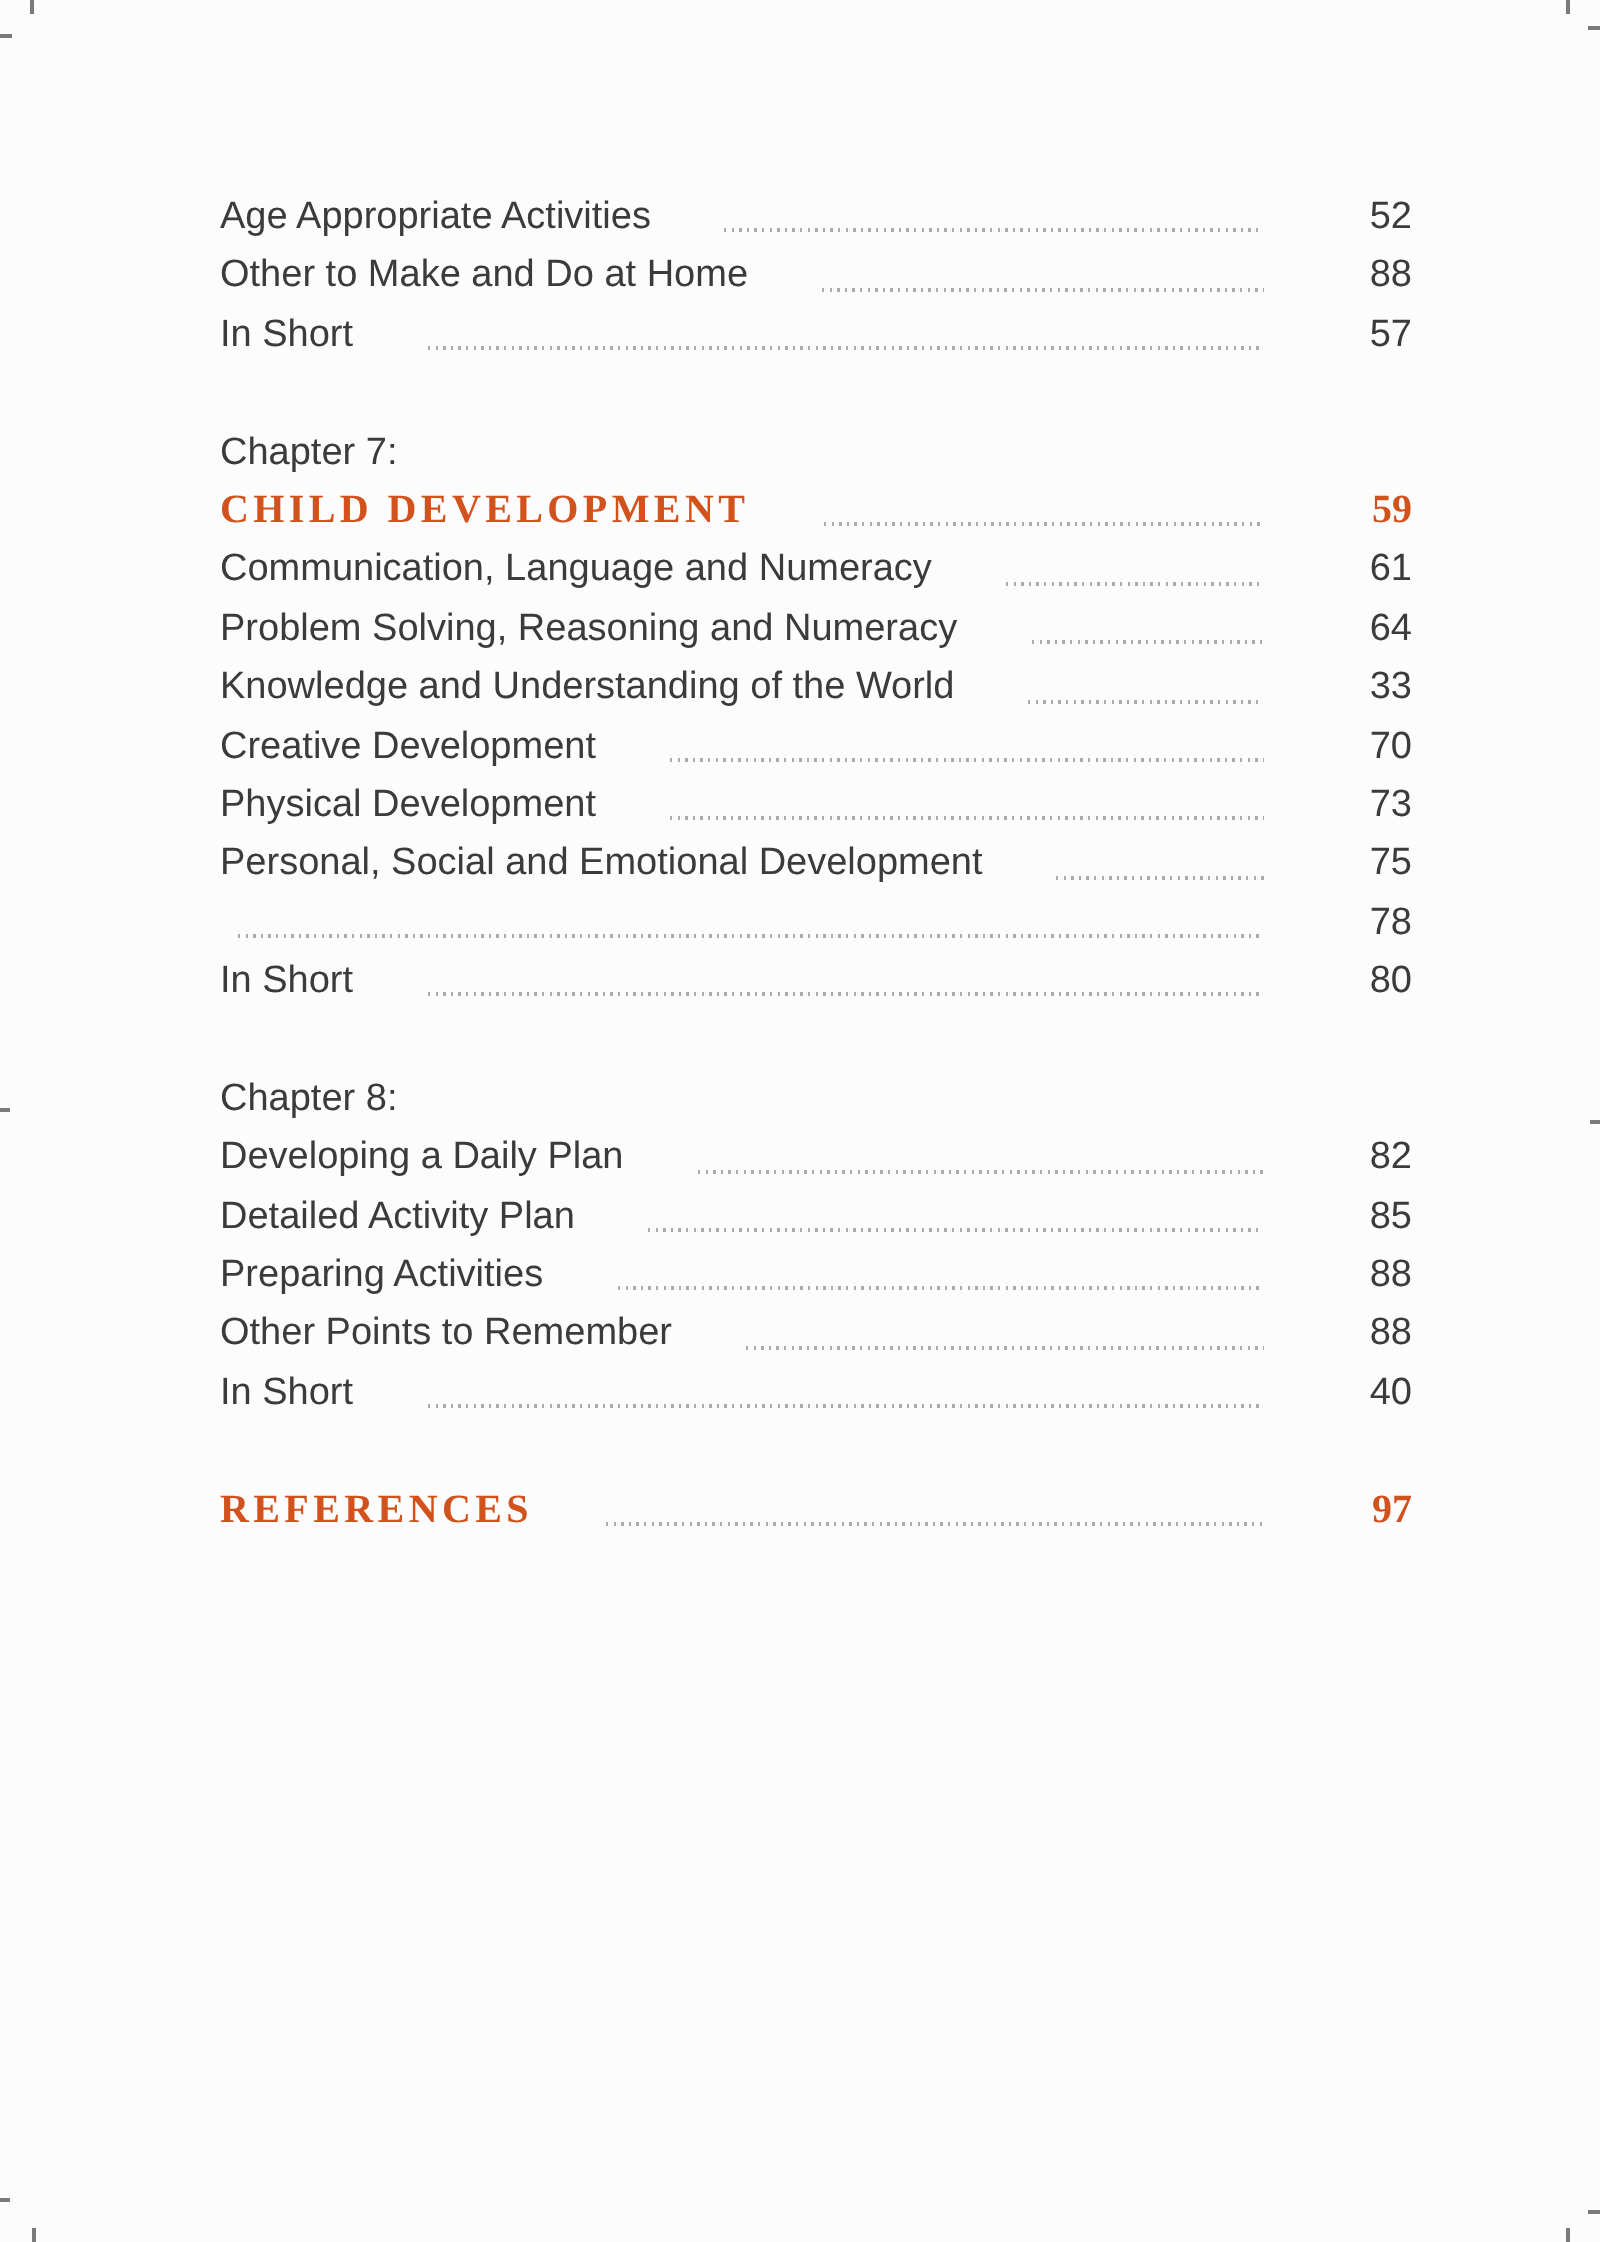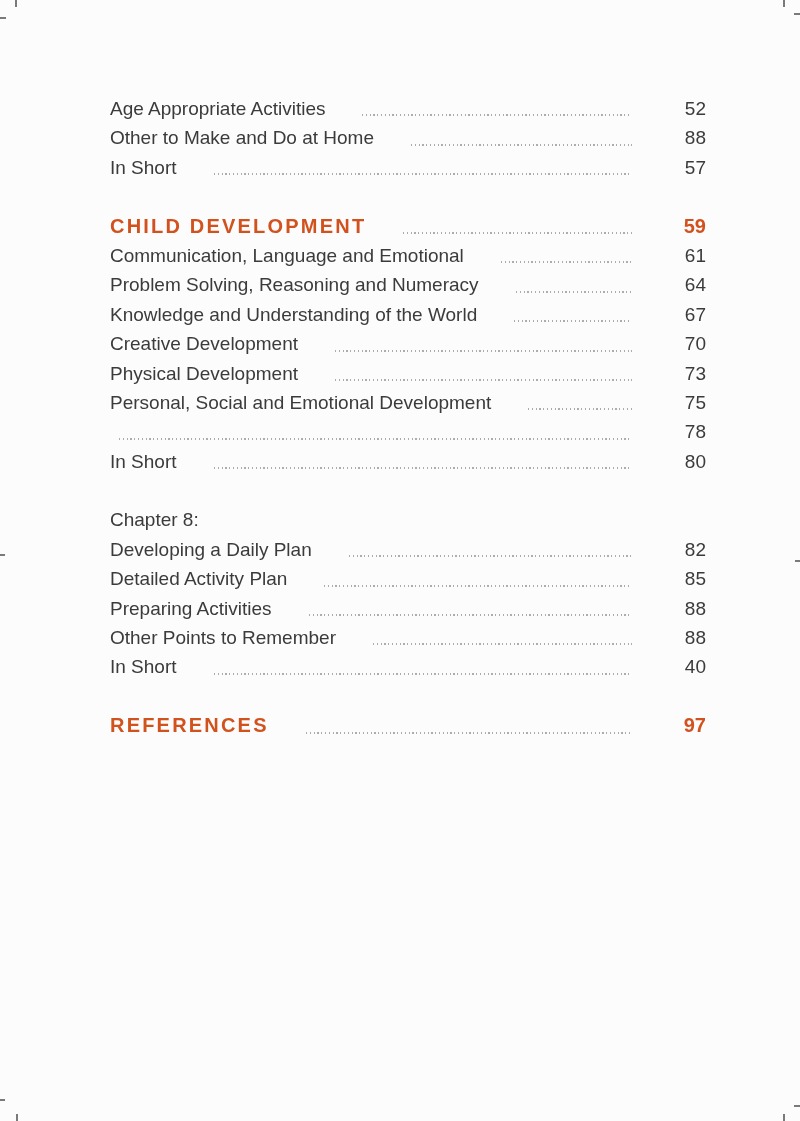--- a/index.html
+++ b/index.html
@@ -47,21 +47,21 @@
     flex: 1;
     align-self: flex-end;
     height: 2px;
     margin: 0 8px 7px 9px;
     background-image: repeating-linear-gradient(to right, #9e9e9e 0 1.2px, transparent 1.2px 3.8px);
     opacity: 0.85;
   }
   
   .title-row .title,
   .title-row .page-num {
-    font-family: Liberation Sans, sans-serif;
+    font-family: Liberation Serif, serif;
     font-weight: 700;
     font-size: 20px;
     line-height: 29.4px;
     letter-spacing: 2.2px;
     color: #d2521e;
   }
   .title-row .page-num { letter-spacing: 0; }
   
   .mark {
     position: absolute;
@@ -108,39 +108,42 @@
         <span class="page-num">88</span>
       </div>
       <div class="row">
         <span class="label">In Short</span>
         <span class="leader"></span>
         <span class="page-num">57</span>
       </div>
     </div>
 
     <div class="section">
+      <div class="row">
+        <span class="chapter-label">Chapter 7:</span>
+      </div>
       <div class="row title-row">
         <span class="title">CHILD DEVELOPMENT</span>
         <span class="leader"></span>
         <span class="page-num">59</span>
       </div>
       <div class="row">
-        <span class="label">Communication, Language and Emotional</span>
+        <span class="label">Communication, Language and Numeracy</span>
         <span class="leader"></span>
         <span class="page-num">61</span>
       </div>
       <div class="row">
         <span class="label">Problem Solving, Reasoning and Numeracy</span>
         <span class="leader"></span>
         <span class="page-num">64</span>
       </div>
       <div class="row">
         <span class="label">Knowledge and Understanding of the World</span>
         <span class="leader"></span>
-        <span class="page-num">67</span>
+        <span class="page-num">33</span>
       </div>
       <div class="row">
         <span class="label">Creative Development</span>
         <span class="leader"></span>
         <span class="page-num">70</span>
       </div>
       <div class="row">
         <span class="label">Physical Development</span>
         <span class="leader"></span>
         <span class="page-num">73</span>

